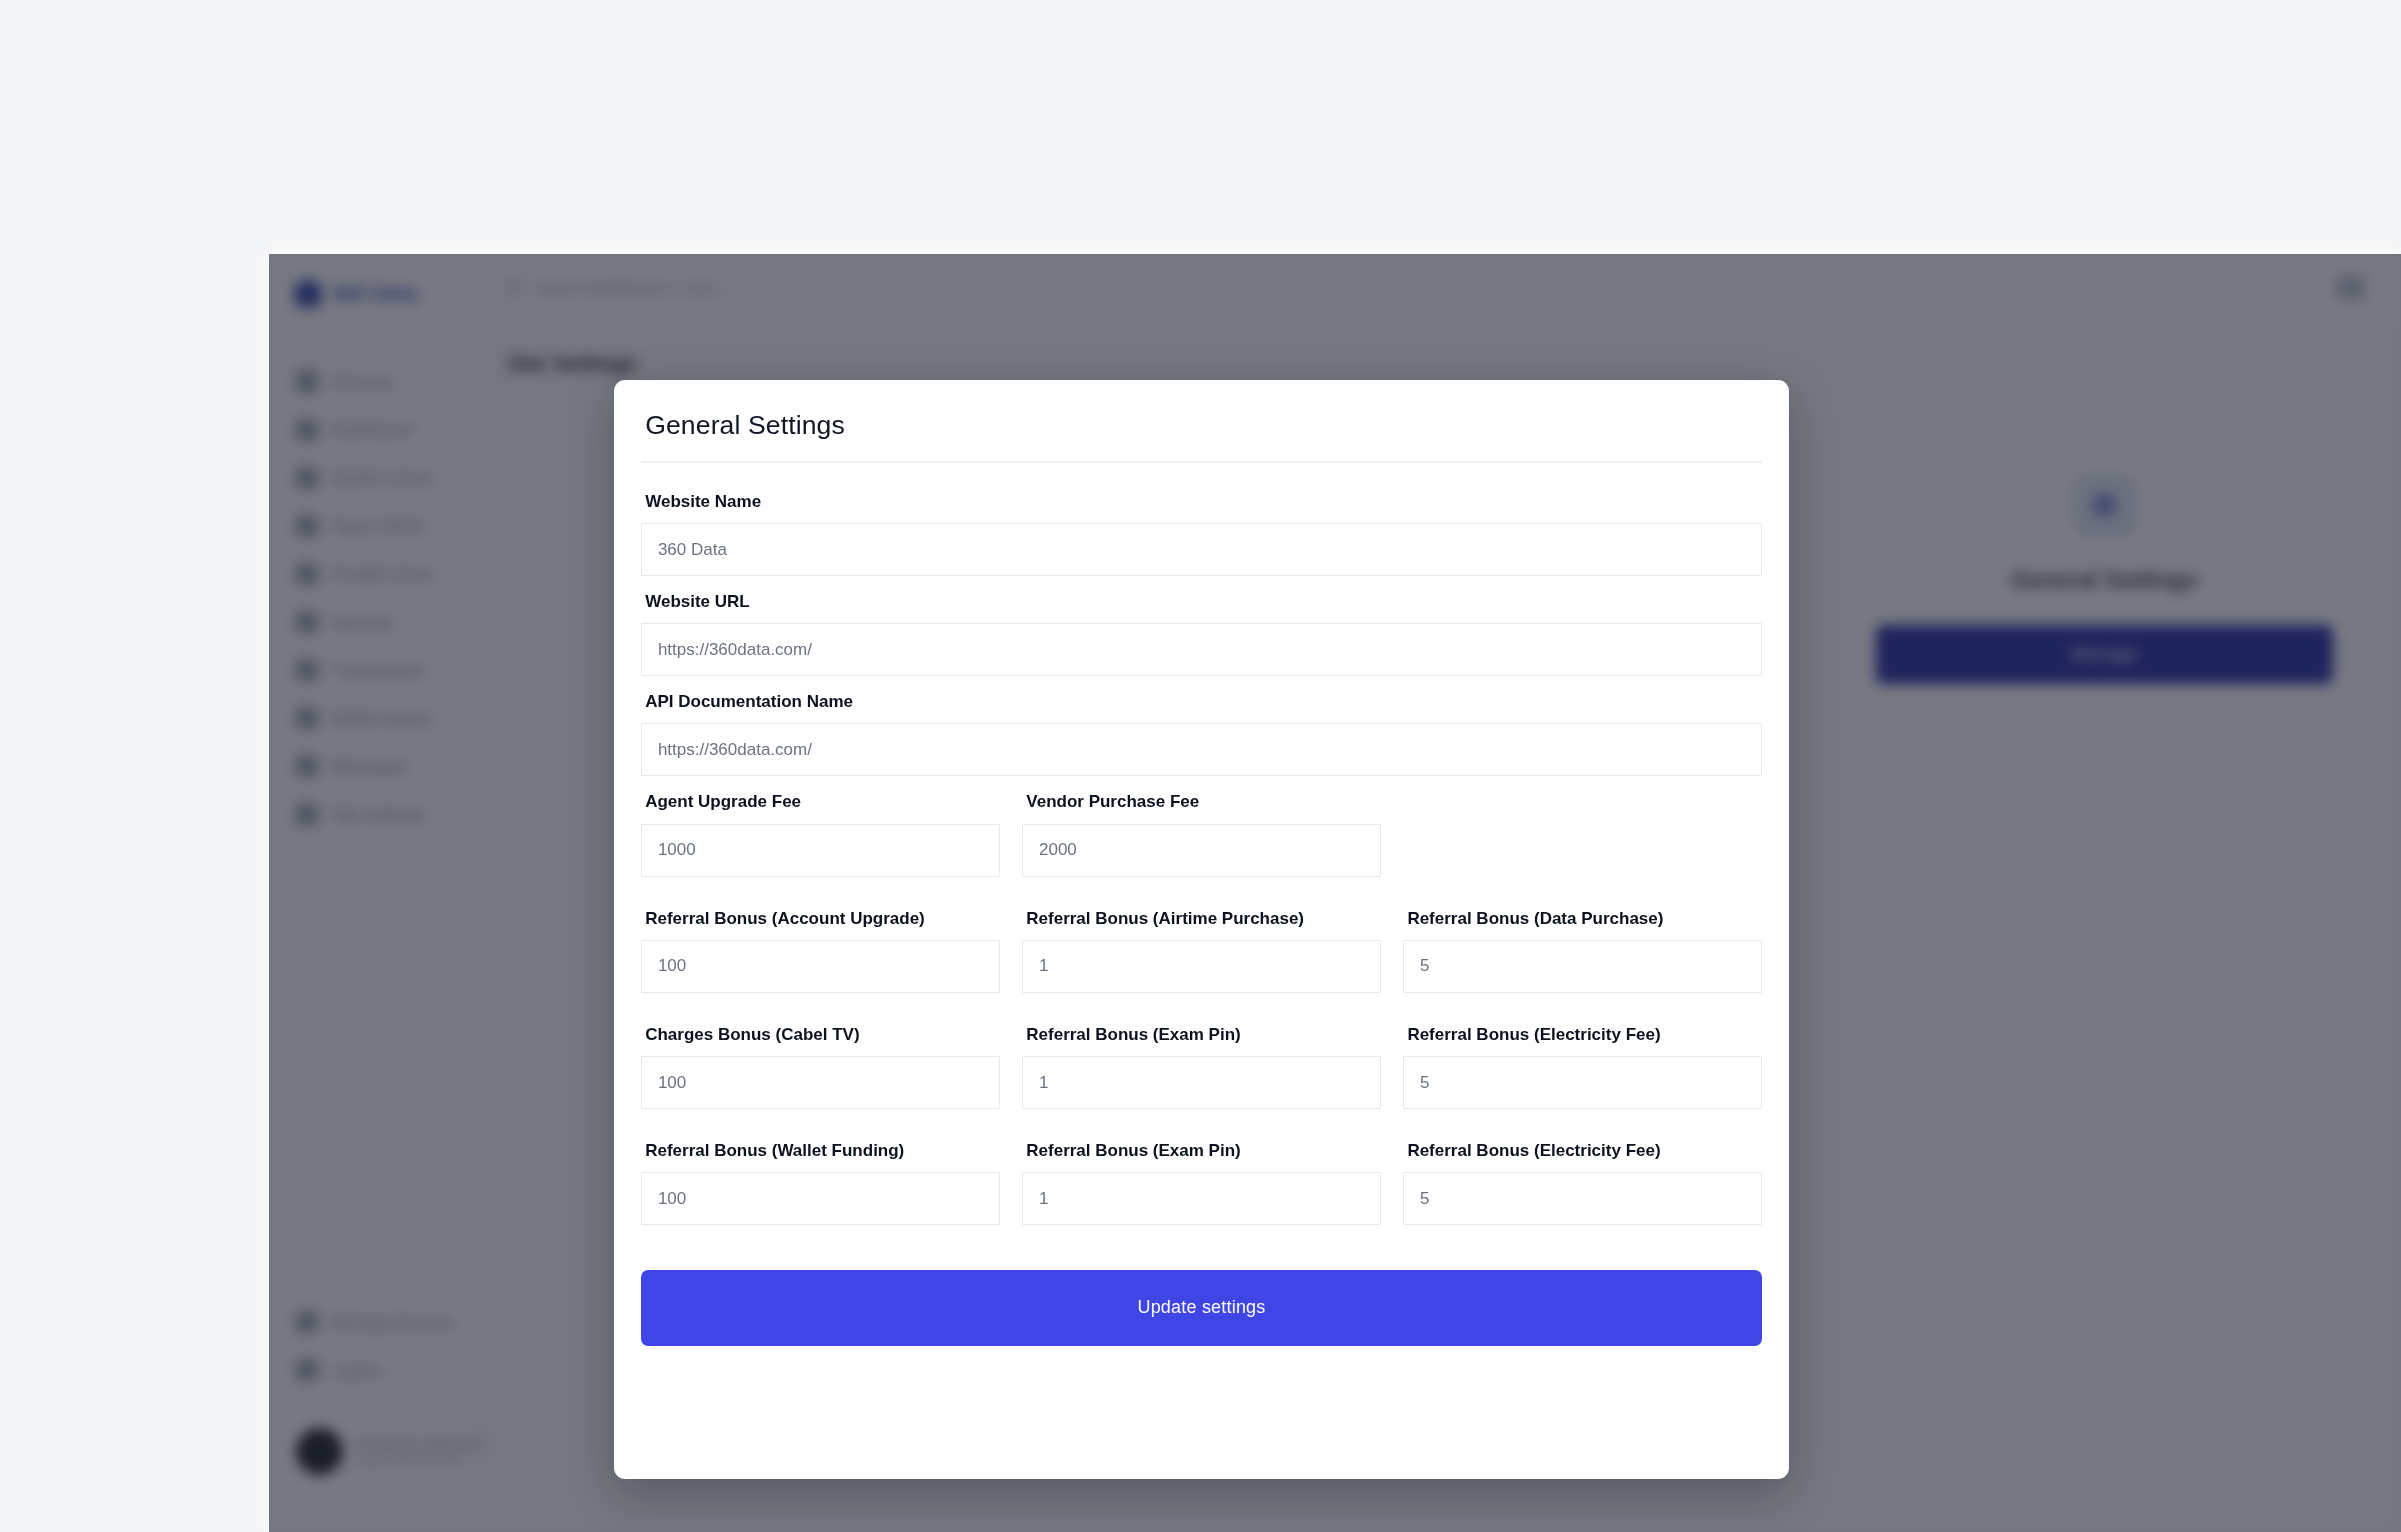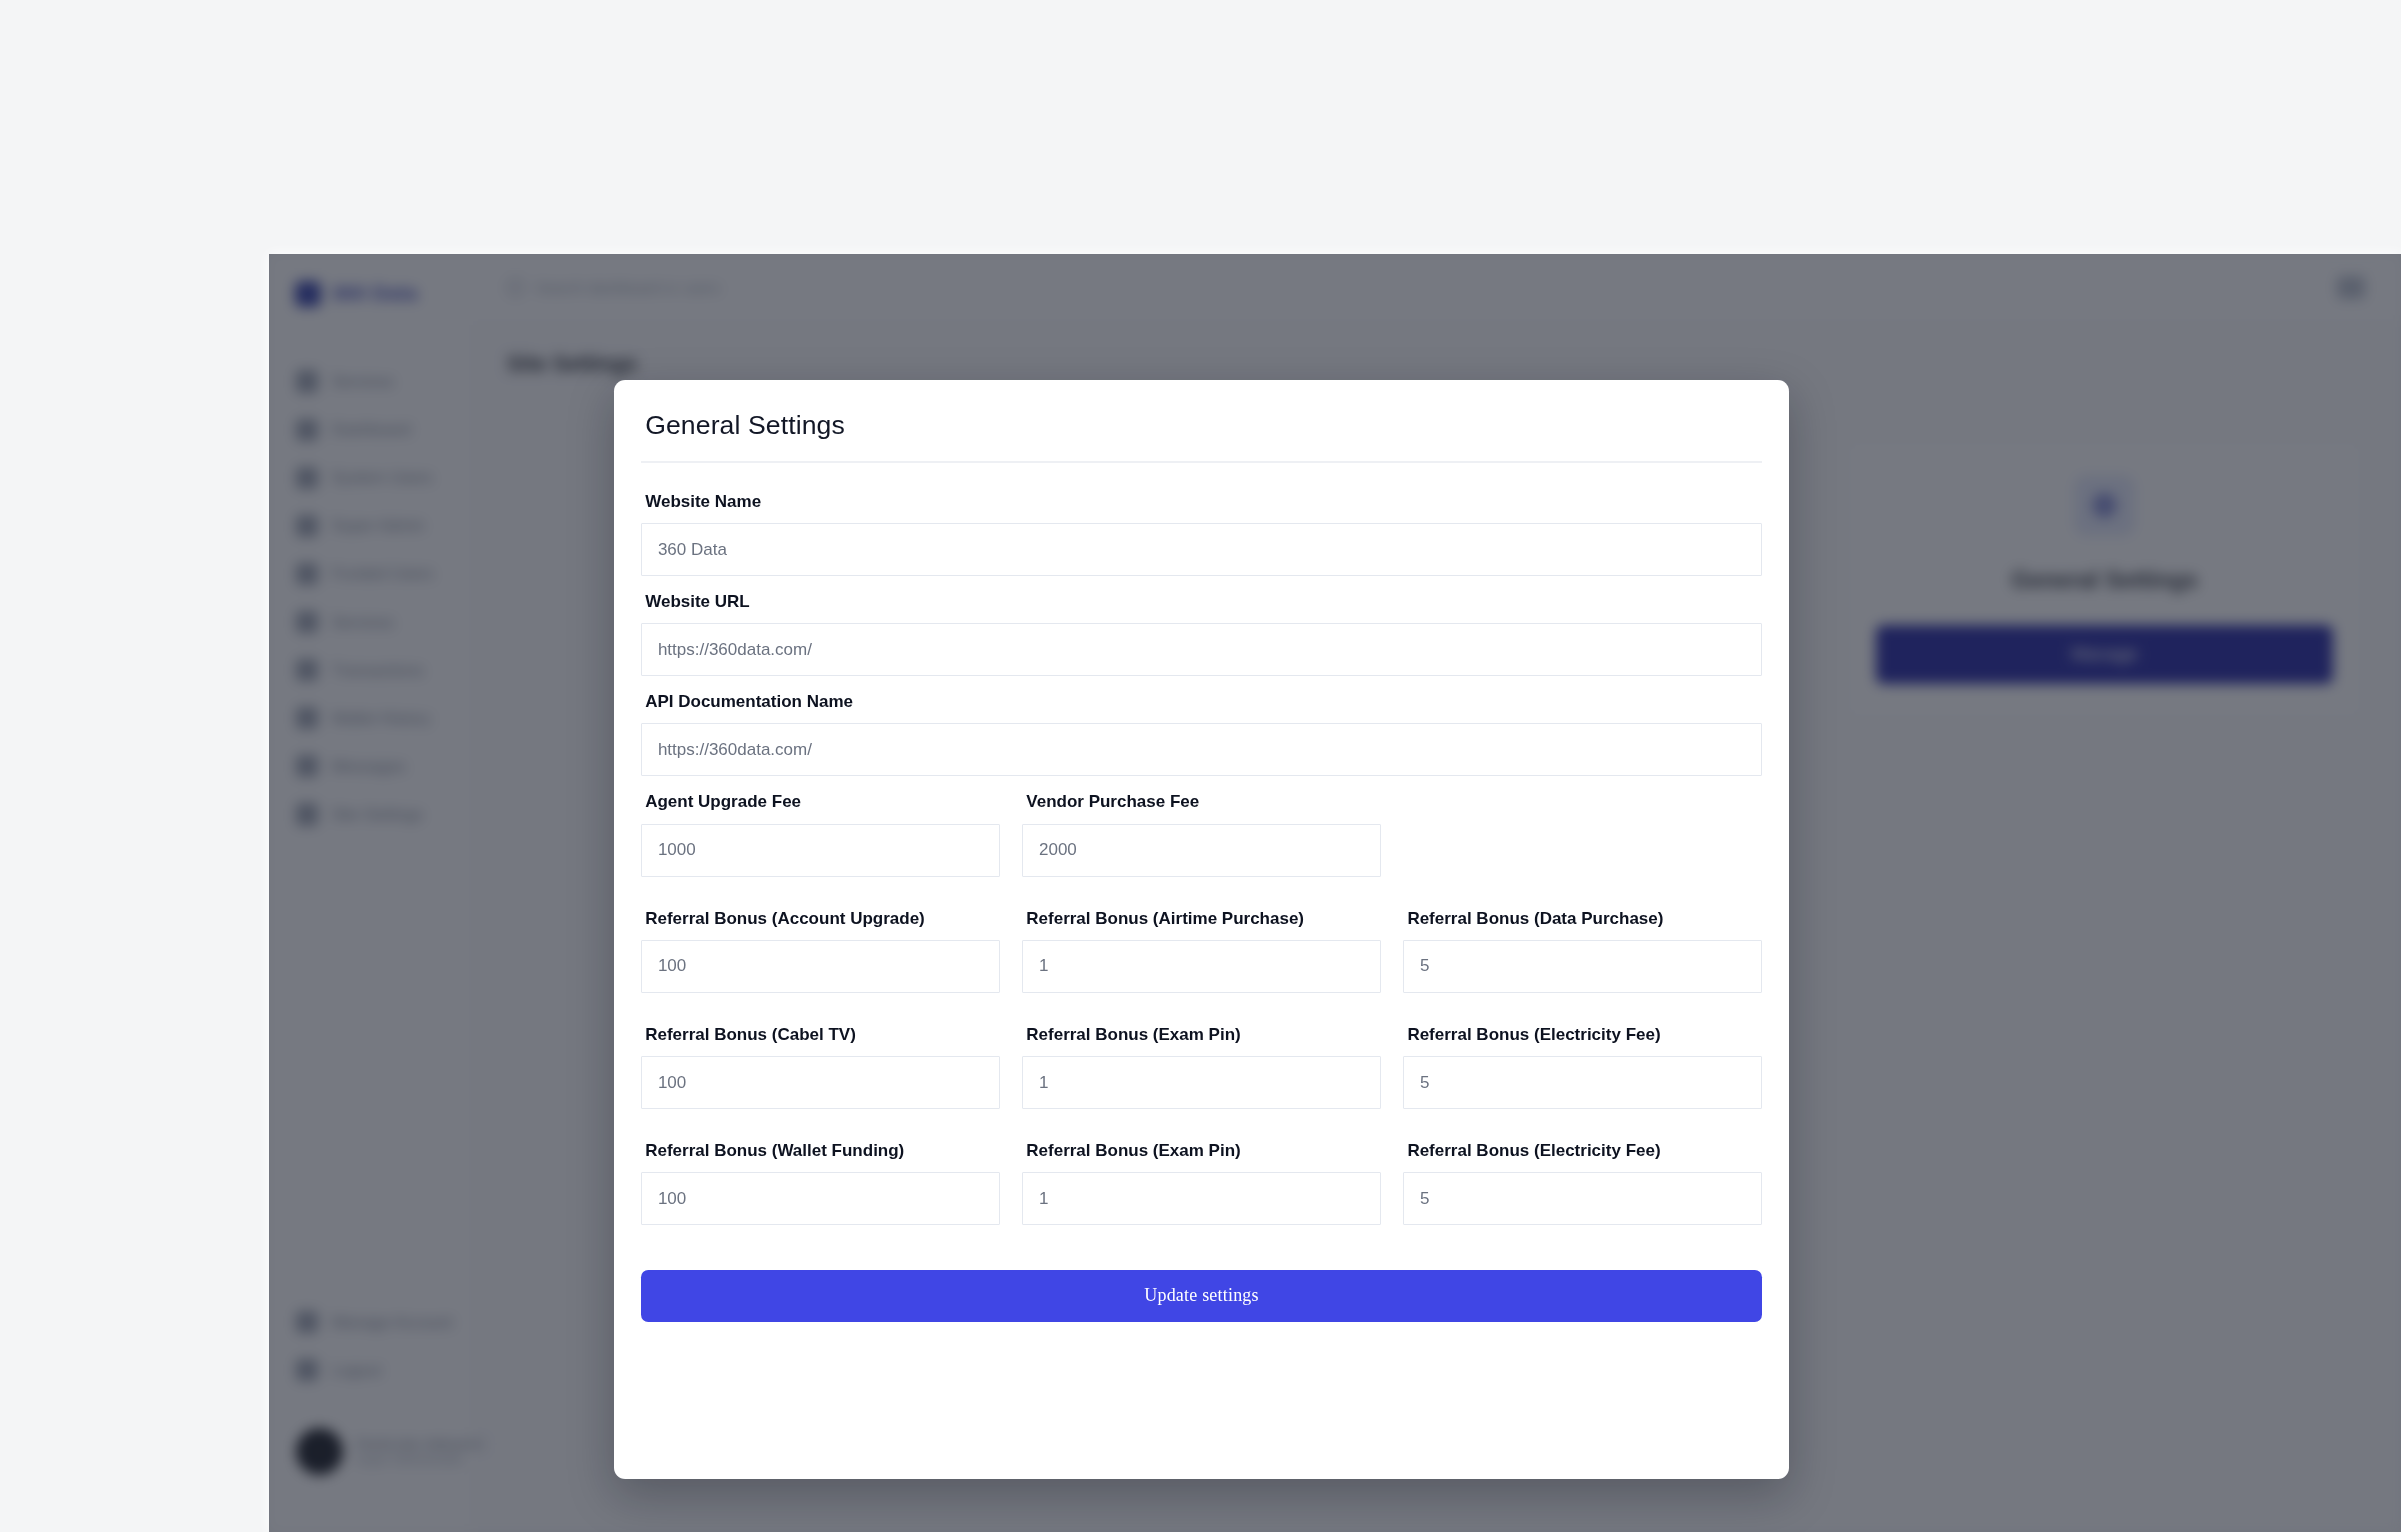--- a/index.html
+++ b/index.html
@@ -256,27 +256,27 @@
   .grid3 {
     display: grid;
     grid-template-columns: repeat(3, 1fr);
     column-gap: 21.5px;
     margin-bottom: 32px;
   }
   .grid3 .field { margin-bottom: 0; }
 
   .submit-btn {
     width: 100%;
-    height: 52px;
+    height: 76px;
     margin-top: 12.3px;
     background: #4046e5;
     color: #ffffff;
     border: none;
     border-radius: 7.2px;
-    font-family: Liberation Serif, serif;
+    font-family: Liberation Sans, sans-serif;
     font-size: 18px;
     letter-spacing: 0.2px;
   }
 </style>
 </head>
 <body>
 
 <div id="page">
 
   <div id="app-viewport">
@@ -415,21 +415,21 @@
       </div>
       <div class="field">
         <div class="field-label">Referral Bonus (Data Purchase)</div>
         <input class="field-input" type="text" value="5" style="">
       </div>
     </div>
 
     
     <div class="grid3">
       <div class="field">
-        <div class="field-label">Referral Bonus (Cabel TV)</div>
+        <div class="field-label">Charges Bonus (Cabel TV)</div>
         <input class="field-input" type="text" value="100" style="">
       </div>
       <div class="field">
         <div class="field-label">Referral Bonus (Exam Pin)</div>
         <input class="field-input" type="text" value="1" style="">
       </div>
       <div class="field">
         <div class="field-label">Referral Bonus (Electricity Fee)</div>
         <input class="field-input" type="text" value="5" style="">
       </div>

